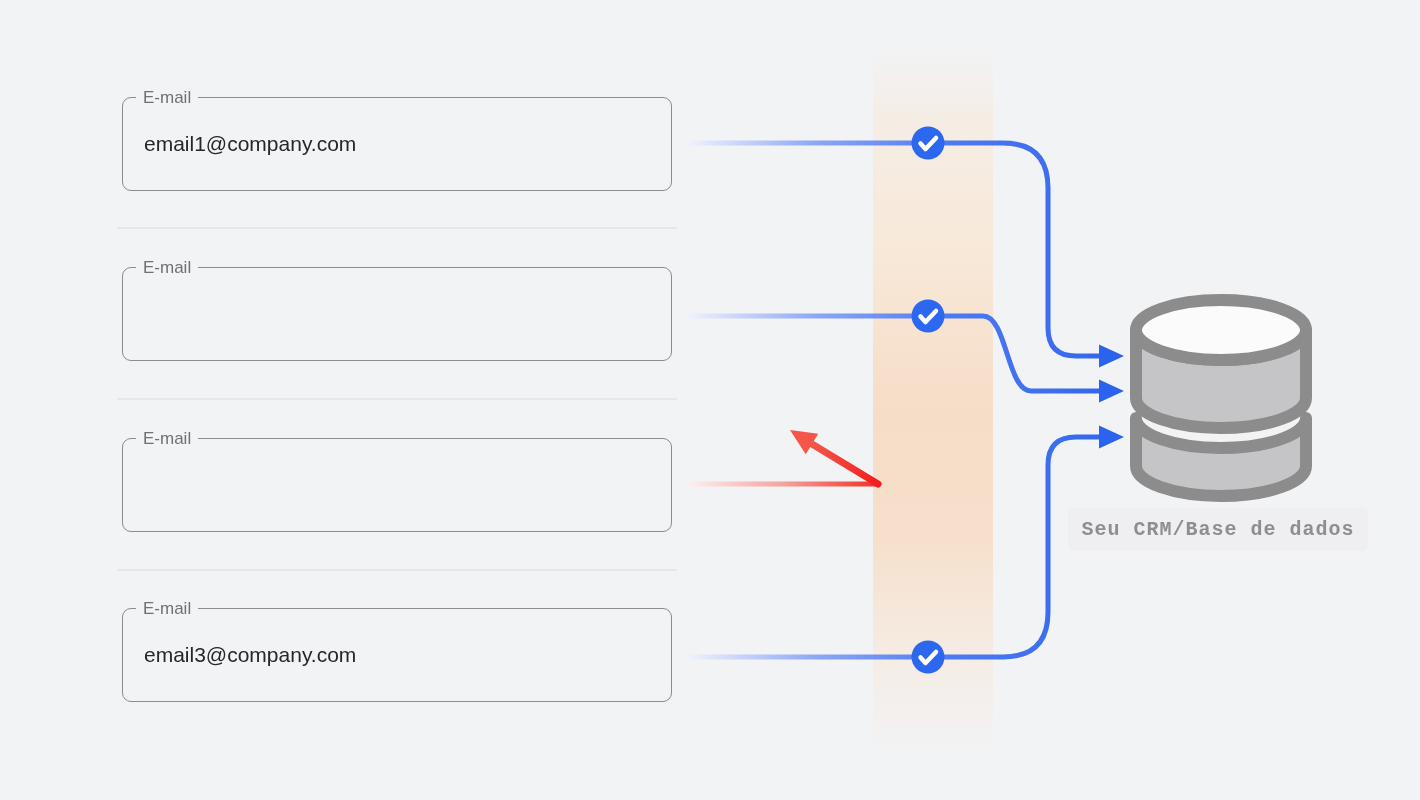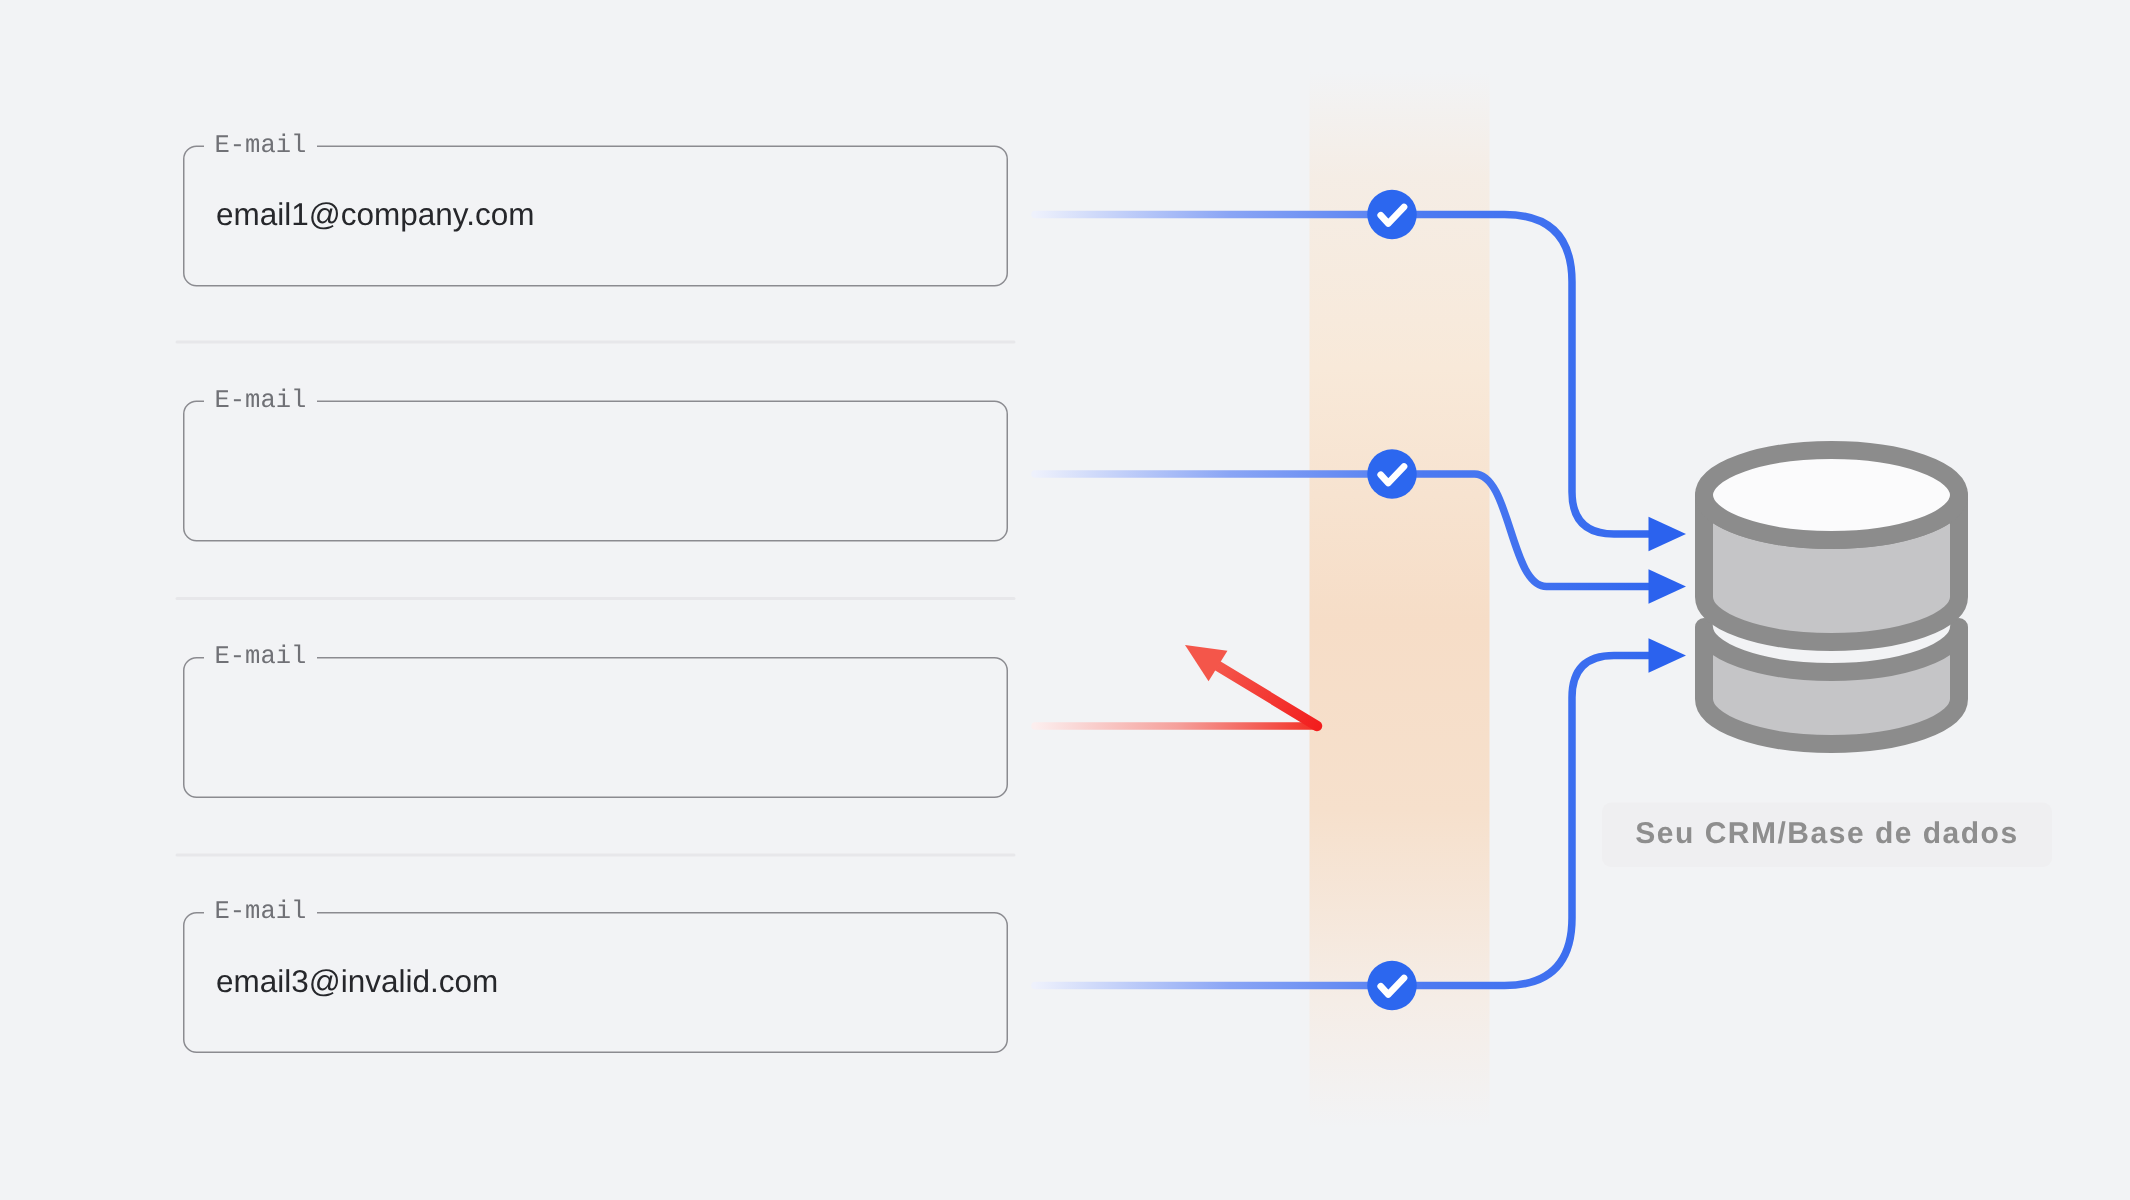--- a/index.html
+++ b/index.html
@@ -24,37 +24,37 @@
   svg.overlay{position:absolute;left:0;top:0;z-index:2;}
   
   fieldset.field{
     position:absolute;left:122px;width:550px;height:104px;box-sizing:border-box;
     margin:0;padding:0 0 0 0;
     border:1.6px solid #8b8b90;border-radius:9px;
     background:transparent;z-index:3;
   }
   fieldset.field legend{
     margin-left:13px;padding:0 7px;
-    font-size:17px;line-height:21px;color:#707176;font-family:Liberation Mono, monospace;
+    font-size:17px;line-height:21px;color:#707176;
   }
   .field-value{
     margin:25px 0 0 21px;
     font-size:21px;line-height:21px;color:#26272b;
     white-space:nowrap;
   }
   .field-value[data-status="invalid"]{color:#ee5b33;}
   .divider{
     position:absolute;left:117px;width:560px;height:2px;border-radius:1px;
     background:#e7e7ea;z-index:1;
   }
   .db-label{
-    position:absolute;left:1068px;top:535px;width:300px;height:43px;
+    position:absolute;left:1068px;top:508px;width:300px;height:43px;
     background:#efeff1;border-radius:6px;
     display:flex;align-items:center;justify-content:center;
-    font-family:Liberation Sans, sans-serif;
+    font-family:Liberation Mono, monospace;
     font-weight:700;font-size:20px;letter-spacing:1px;color:#8e8e8e;
     z-index:3;white-space:nowrap;
   }
 </style>
 </head>
 <body>
 
 <div class="band"></div>
 
 <svg class="overlay" width="1420" height="800" viewBox="0 0 1420 800">
@@ -121,16 +121,16 @@
 </fieldset>
 <div class="divider" style="top:398px"></div>
 
 <fieldset class="field" style="top:428px">
   <legend>E-mail</legend>
 </fieldset>
 <div class="divider" style="top:569px"></div>
 
 <fieldset class="field" style="top:598px">
   <legend>E-mail</legend>
-  <div class="field-value" data-status="valid">email3@invalid.com</div>
+  <div class="field-value" data-status="valid">email3@company.com</div>
 </fieldset>
 
 <div class="db-label">Seu CRM/Base de dados</div>
 
 </body></html>

